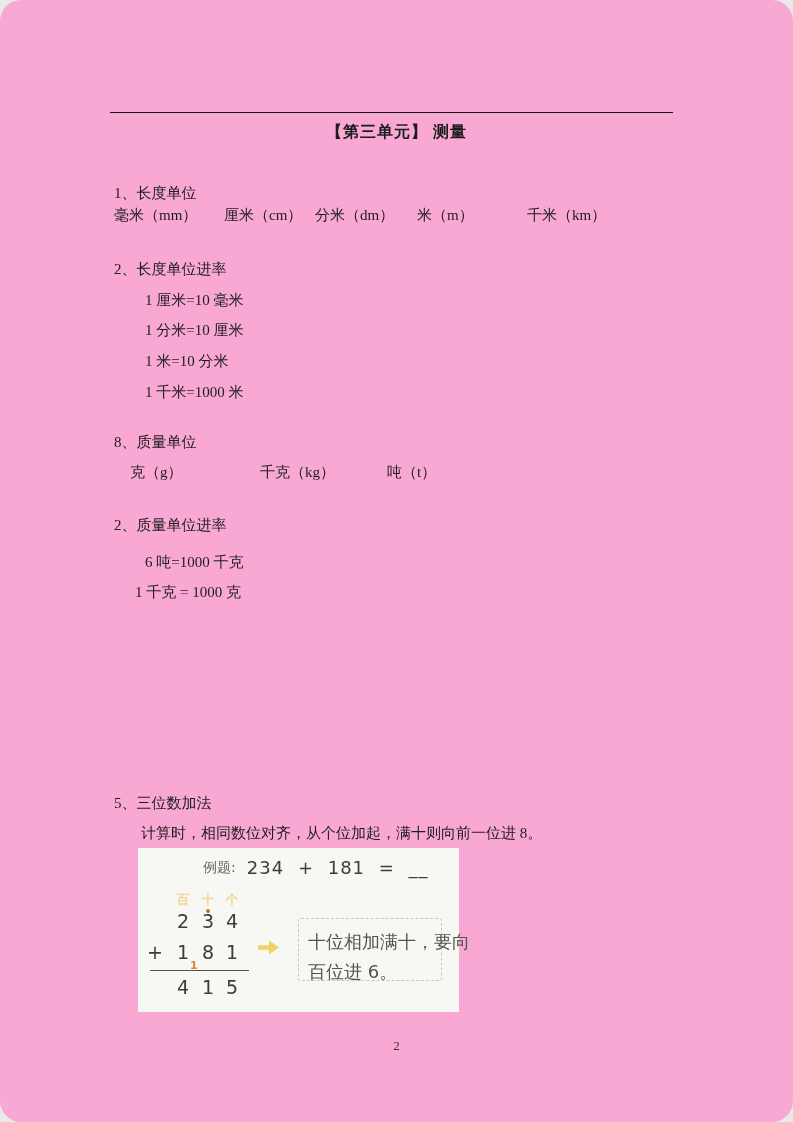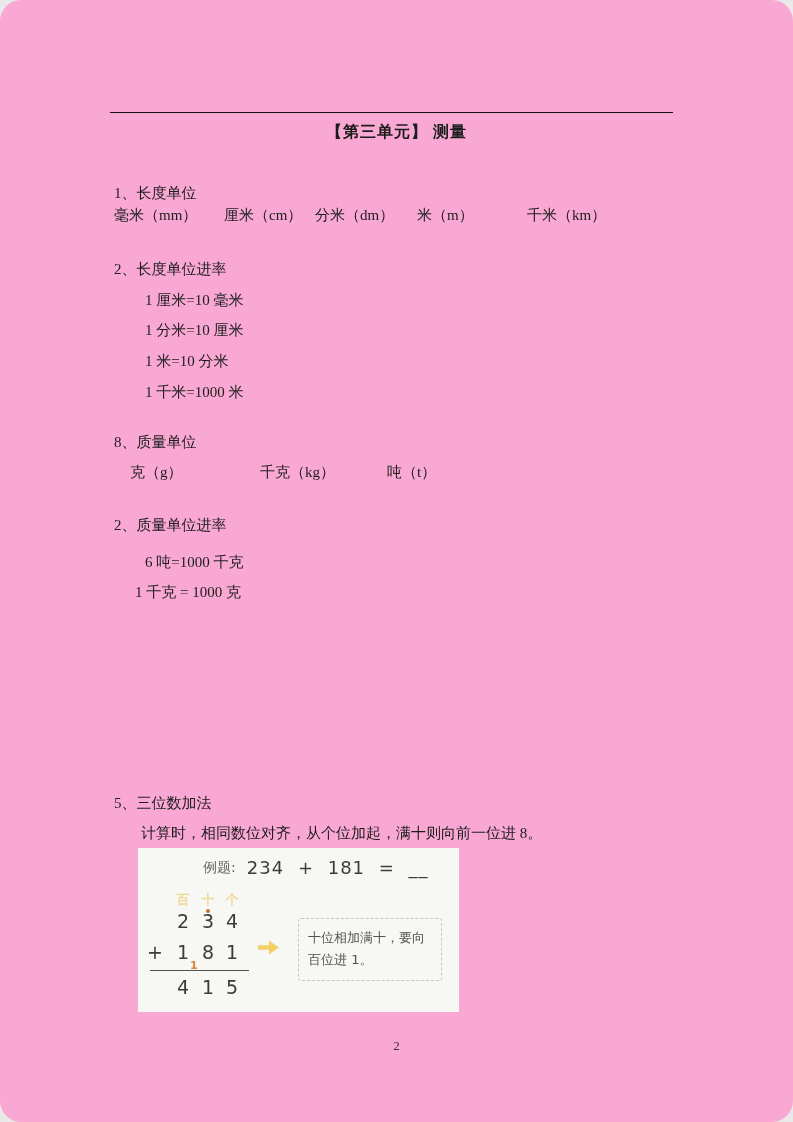--- a/index.html
+++ b/index.html
@@ -46,21 +46,21 @@
     font-weight:bold; color:#dd8435;
   }
   .sum-rule {
     position:absolute; left:12px; top:122px; width:99px; height:0;
     border-top:1.5px solid #55534f;
   }
   .arrow-icon { position:absolute; left:119px; top:91px; }
   .note-box {
     position:absolute; left:160px; top:70px; width:144px; height:63px;
     box-sizing:border-box; border:1px dashed #c6c6c1; border-radius:3px;
-    padding:8px 9px; font-size:13px; line-height:1.68; color:#555350;
+    padding:8px 9px; font-size:18px; line-height:1.68; color:#555350;
   }
   .note-line { white-space:nowrap; }
 </style>
 </head>
 <body>
 
 <div class="page">
 
   <div class="header-rule"></div>
 
@@ -121,19 +121,19 @@
     <span class="colcell digit" style="left:33px;top:128px">4</span>
     <span class="colcell digit" style="left:58px;top:128px">1</span>
     <span class="colcell digit" style="left:82px;top:128px">5</span>
 
     <svg class="arrow-icon" width="23" height="17" viewBox="0 0 23 17">
       <path d="M1 6.2 H12 V1.5 L22 8.5 L12 15.5 V10.8 H1 Z" fill="#f2d169"></path>
     </svg>
 
     <div class="note-box">
       <div class="note-line">十位相加满十，要向</div>
-      <div class="note-line">百位进 1。</div>
+      <div class="note-line">百位进 6。</div>
     </div>
   </div>
 
   <div class="page-number">2</div>
 
 </div>
 
 </body></html>

